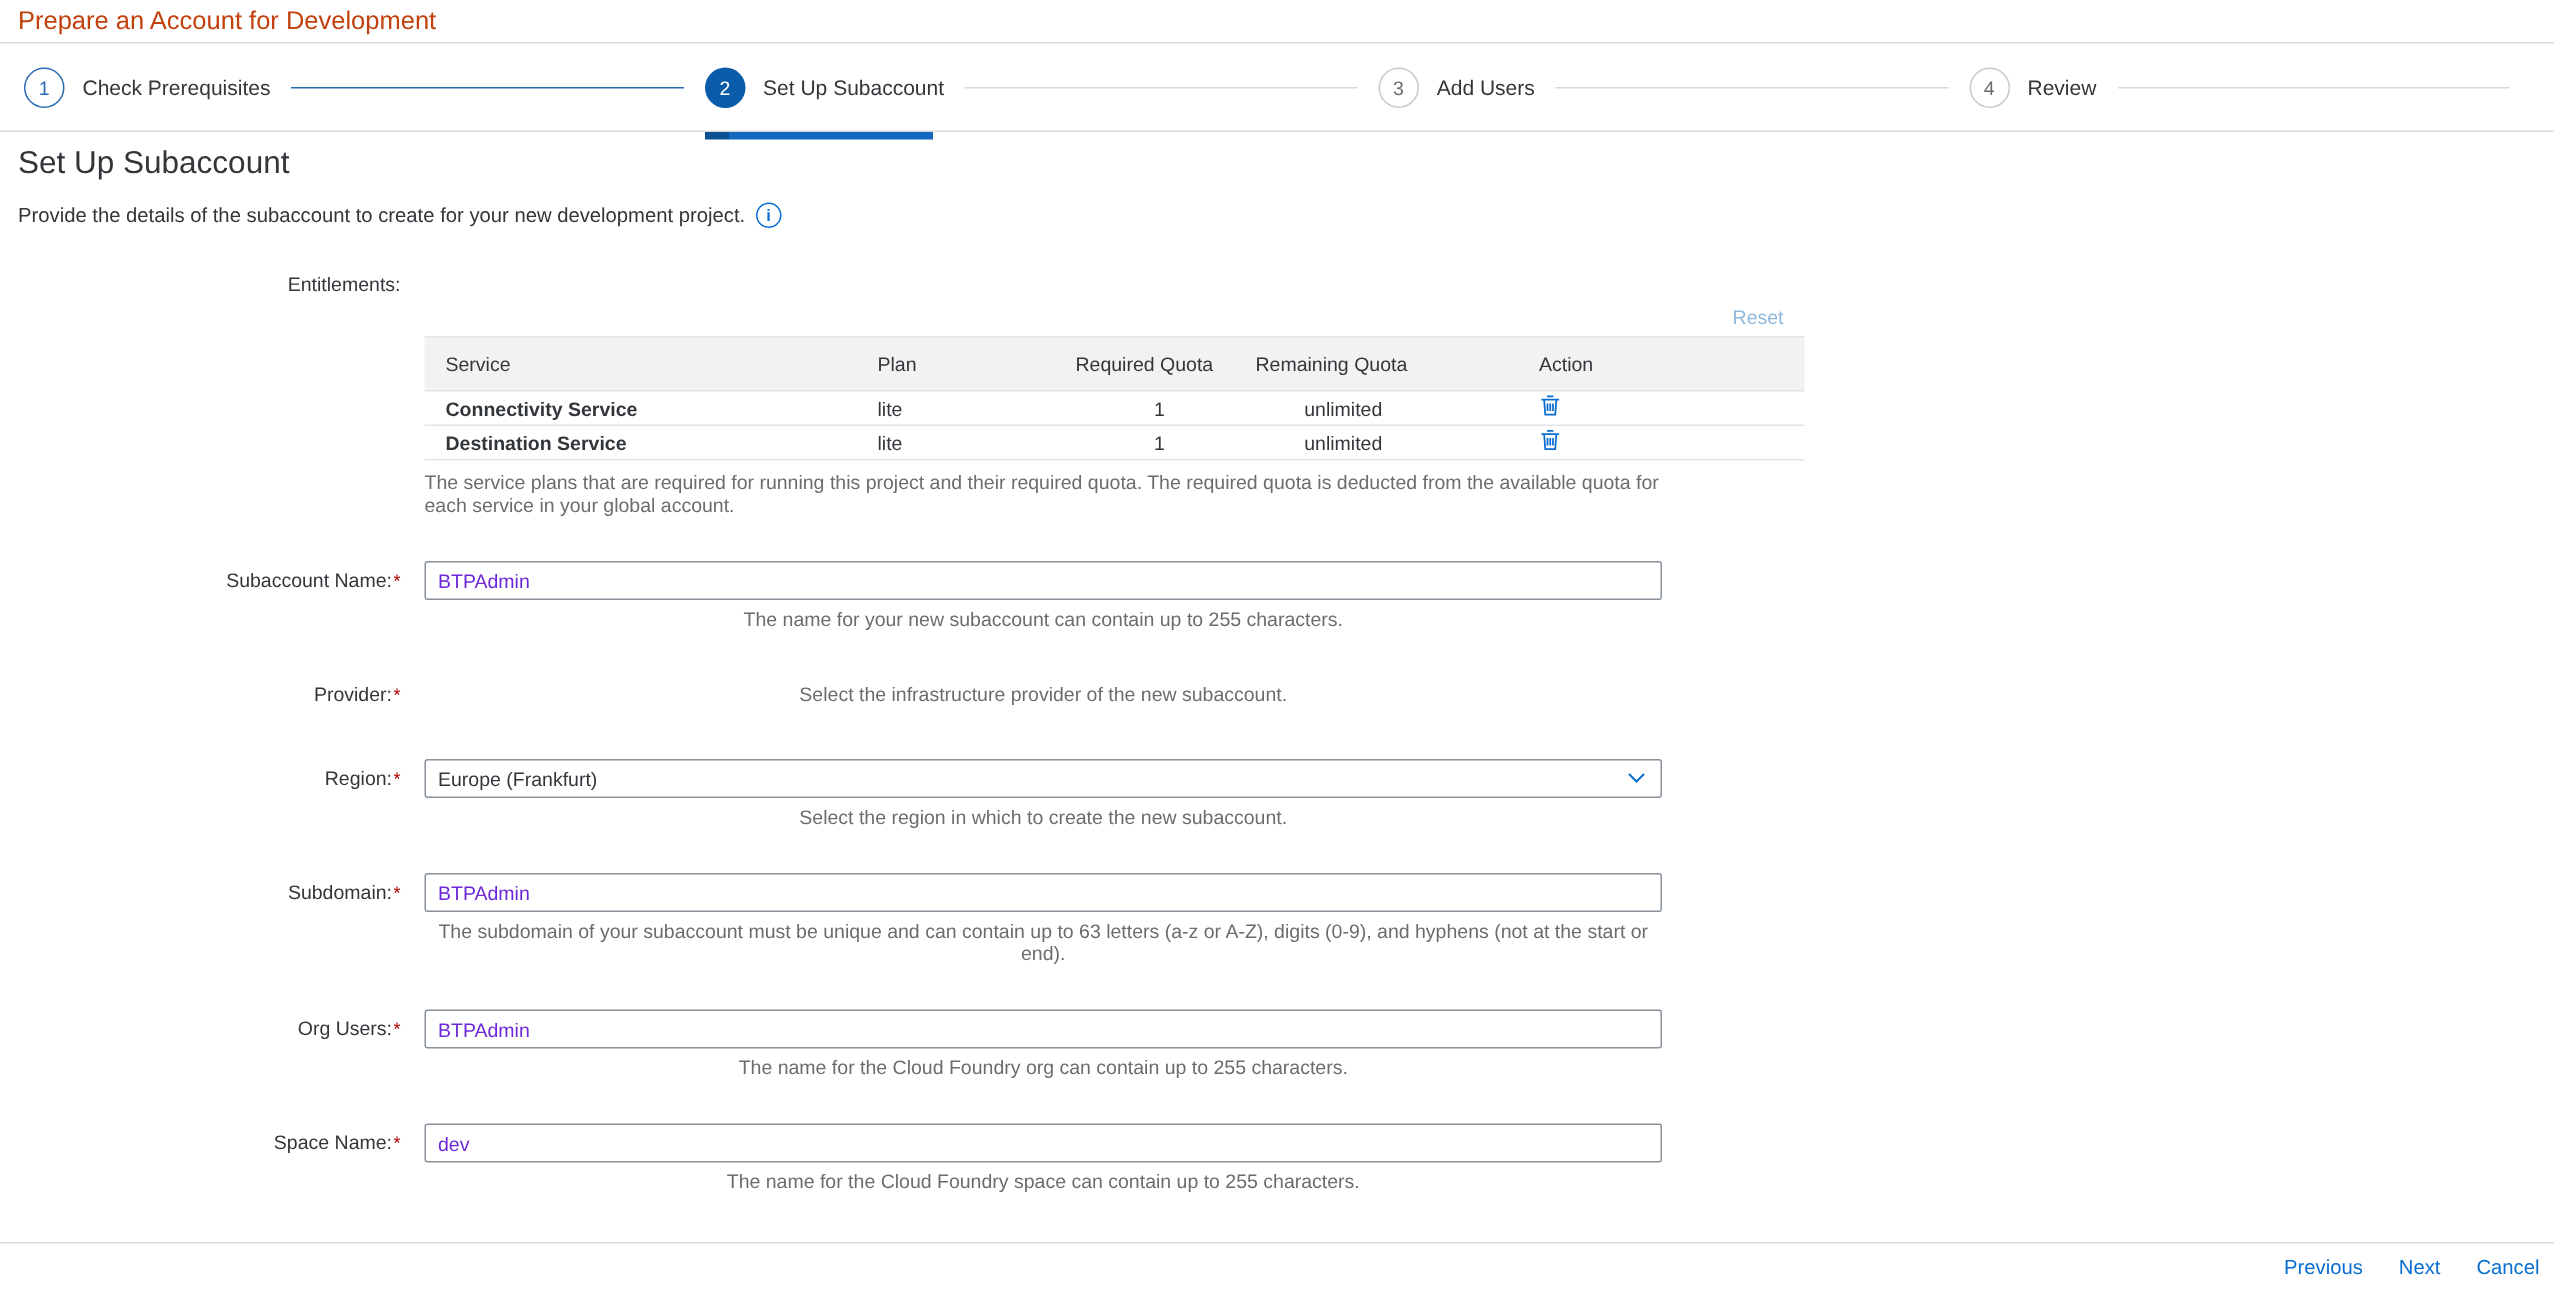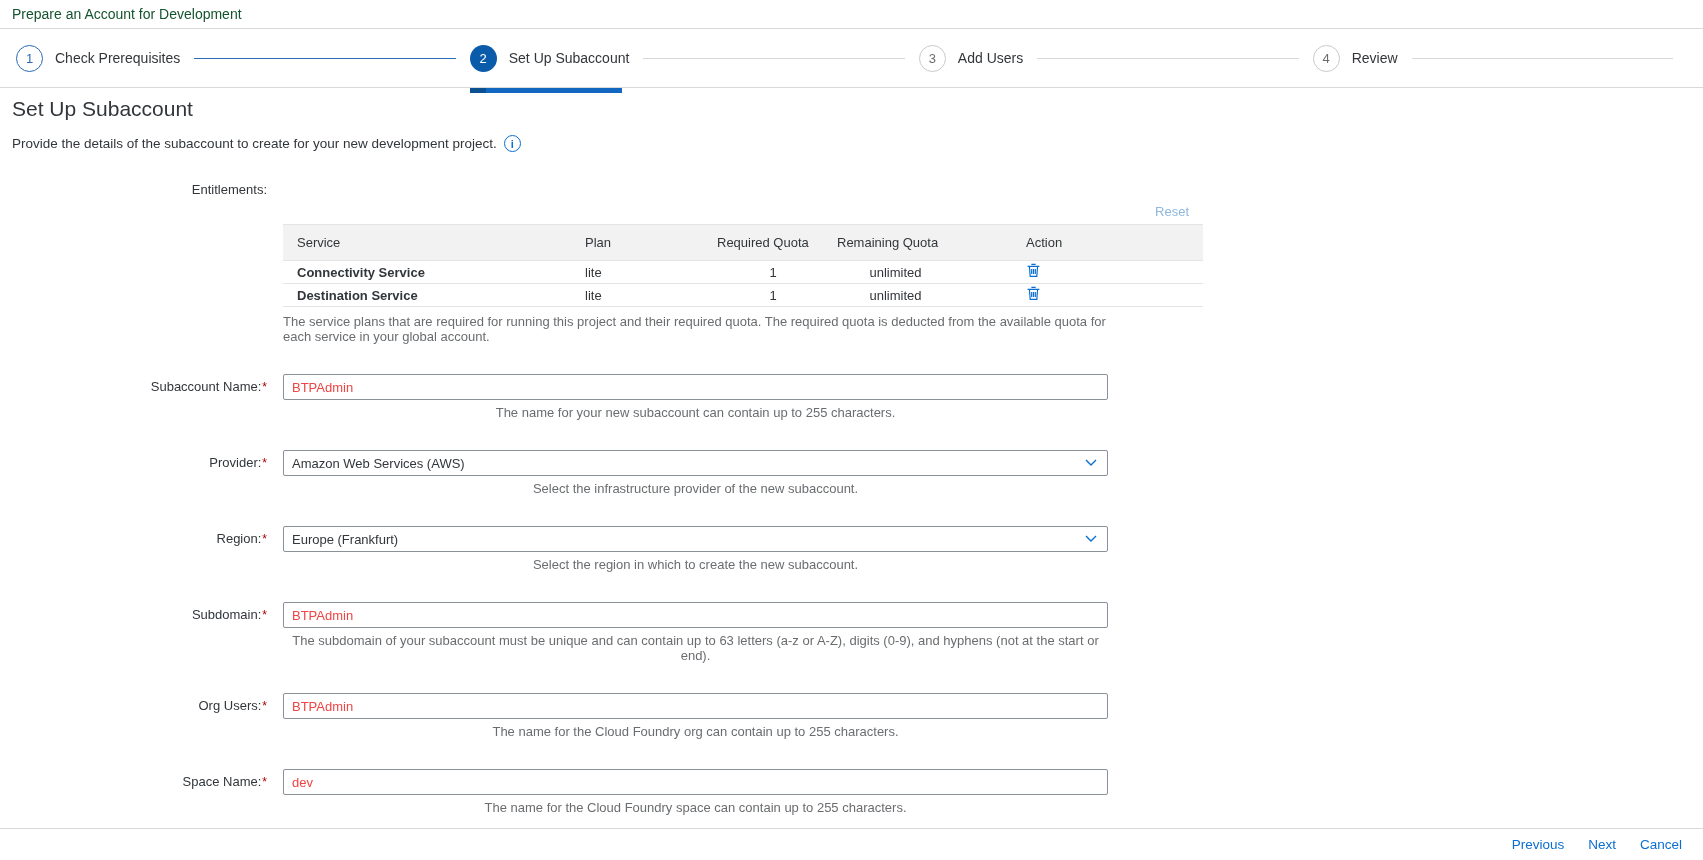--- a/index.html
+++ b/index.html
@@ -1,21 +1,21 @@
 <!DOCTYPE html>
 <html><head>
 <meta charset="utf-8">
 <style>
   * { margin:0; padding:0; box-sizing:border-box; }
   html,body { width:1703px; height:860px; background:#fff; font-family:"Liberation Sans", sans-serif; color:#32363a; }
   .app { position:relative; width:1703px; height:860px; overflow:hidden; background:#fff; display:flex; flex-direction:column; }
 
   
   .titlebar { height:29px; flex:0 0 auto; display:flex; align-items:center; padding:0 12px; border-bottom:1px solid #d9d9d9; }
-  .titlebar .title { font-size:14px; color:#14532d; }
+  .titlebar .title { font-size:17px; color:#c2410c; }
 
   
   .wizard { height:59px; flex:0 0 auto; display:flex; align-items:center; padding:0 16px; border-bottom:1px solid #d9d9d9; position:relative; }
   .step { display:flex; align-items:center; gap:12px; flex:0 0 auto; position:relative; cursor:pointer; }
   .circle { width:27px; height:27px; border-radius:50%; display:flex; align-items:center; justify-content:center; font-size:13px; flex:0 0 auto; background:#fff; }
   .circle.done { border:1px solid #2a6cb5; color:#2a6cb5; }
   .circle.active { background:#0a5cab; color:#fff; }
   .circle.todo { border:1px solid #c9c9c9; color:#6a6d70; }
   .step-label { font-size:14px; color:#32363a; white-space:nowrap; }
   .connector { flex:1 1 auto; height:1px; margin:0 14px; }
@@ -53,29 +53,29 @@
   th.plan, td.plan { padding-left:12px; }
   th.rq, td.rq, th.remq, td.remq { text-align:center; padding:0 4px; }
   th.action, td.action { padding-left:68px; text-align:left; }
   .trash-btn { background:none; border:none; cursor:pointer; padding:0; line-height:0; }
   .ent-help { margin-top:7px; max-width:832px; font-size:13px; line-height:15px; color:#6a6d70; }
 
   
   .field-row { margin-top:30px; }
   .field-control { width:825px; }
   .text-input { width:825px; height:26px; border:1px solid #89919a; border-radius:2px; padding:0 8px;
-       font-size:13px; font-family:"Liberation Sans", sans-serif; color:#ef4444; background:#fff; outline:none; }
+       font-size:13px; font-family:"Liberation Sans", sans-serif; color:#6d28d9; background:#fff; outline:none; }
   .select-box { width:825px; height:26px; border:1px solid #89919a; border-radius:2px; padding:0 8px;
        font-size:13px; color:#32363a; background:#fff; display:flex; align-items:center; justify-content:space-between; cursor:pointer; }
   .chev { line-height:0; margin-right:2px; }
   .field-help { margin-top:5px; font-size:13px; color:#6a6d70;text-align:center; }
 
   
   .footerbar { height:32px; flex:0 0 auto; border-top:1px solid #d9d9d9; background:#fff;
-       display:flex; align-items:center; justify-content:flex-end; padding-right:21px; gap:24px; }
+       display:flex; align-items:center; justify-content:flex-end; padding-right:10px; gap:24px; }
   .footer-link { font-size:13.5px; color:#0a6ed1; text-decoration:none; cursor:pointer; }
 </style>
 </head>
 <body>
 
 <div class="app">
 
   <div class="titlebar">
     <span class="title">Prepare an Account for Development</span>
   </div>
@@ -172,28 +172,20 @@
         <div class="form-label"><span>Subaccount Name:</span><span class="req">*</span></div>
         <div class="form-control field-control">
           <input class="text-input" type="text" value="BTPAdmin" style="">
           <div class="field-help">The name for your new subaccount can contain up to 255 characters.</div>
         </div>
       </div>
 
       <div class="form-row field-row">
         <div class="form-label"><span>Provider:</span><span class="req">*</span></div>
         <div class="form-control field-control">
-          <div class="select-box">
-            <span>Amazon Web Services (AWS)</span>
-            <span class="chev">
-              <svg width="12" height="8" viewBox="0 0 12 8">
-                  <path d="M1 1l5 5 5-5" stroke="#0a6ed1" stroke-width="1.4" fill="none"></path>
-                </svg>
-            </span>
-          </div>
           <div class="field-help">Select the infrastructure provider of the new subaccount.</div>
         </div>
       </div>
 
       <div class="form-row field-row">
         <div class="form-label"><span>Region:</span><span class="req">*</span></div>
         <div class="form-control field-control">
           <div class="select-box">
             <span>Europe (Frankfurt)</span>
             <span class="chev">

